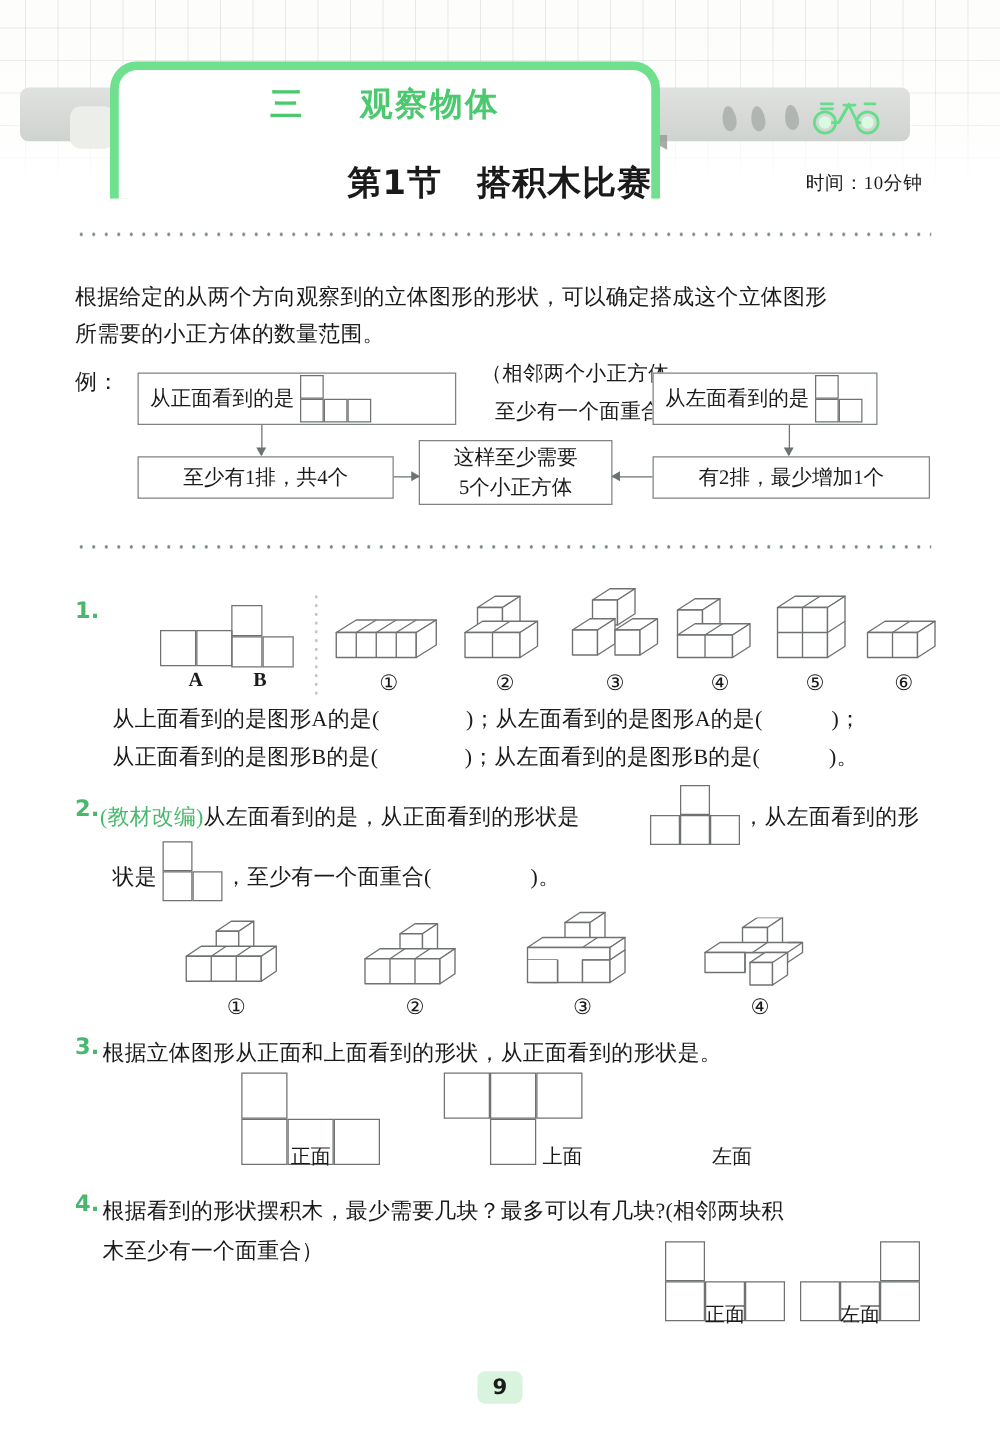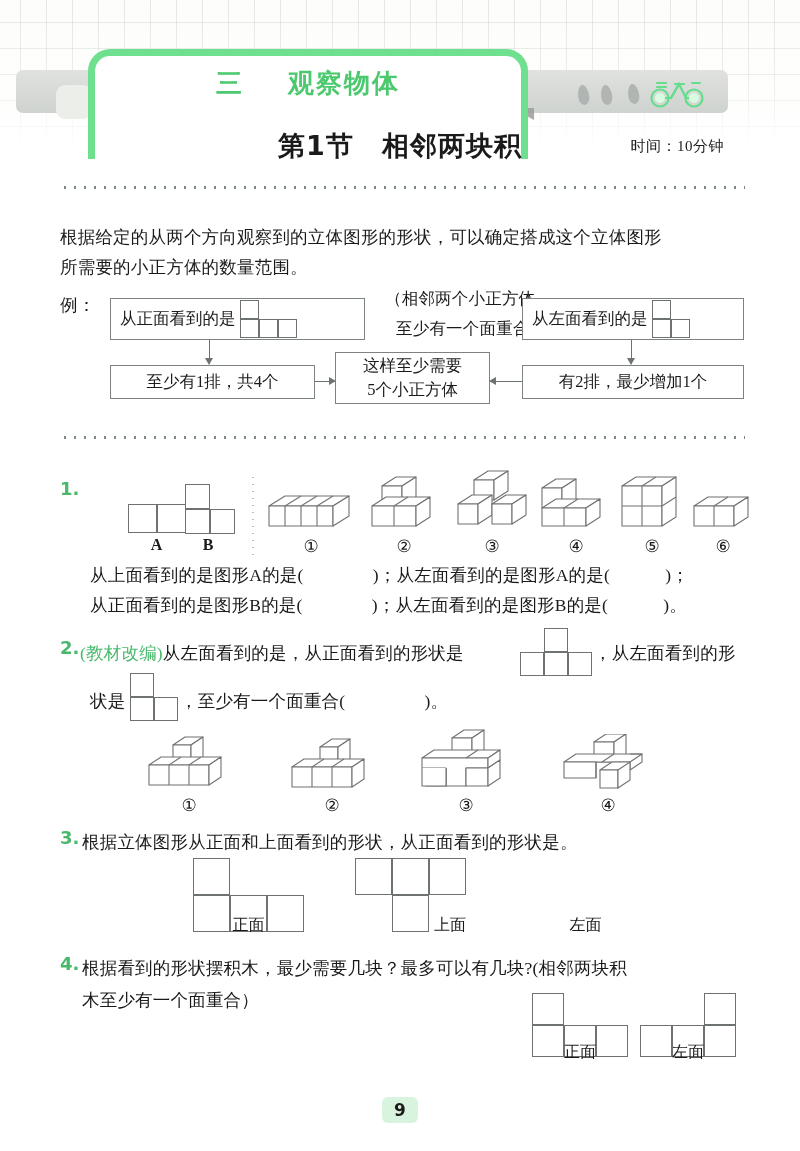--- a/index.html
+++ b/index.html
@@ -64,21 +64,21 @@
     position:absolute;left:56px;top:85px;width:36px;height:34px;
     background:#eceeea;border-radius:9px;
   }
   
   #section-title{
     position:absolute;left:0;top:128px;width:800px;text-align:center;
     font-size:27px;font-weight:700;letter-spacing:1px;
     font-family:"DejaVu Sans","Liberation Sans",sans-serif;
   }
   #time-label{
-    position:absolute;right:76px;top:137px;
+    position:absolute;right:62px;top:137px;
     font-size:15px;letter-spacing:.5px;
   }
   
   .pill-row{position:absolute;left:60px;width:685px;height:26px;}
   .pill-row .dots{
     position:absolute;left:0;top:11px;width:685px;height:3px;
     background-image:radial-gradient(circle, #7b8a84 1.3px, transparent 1.4px);
     background-size:10px 3px;
   }
   .pill{
@@ -176,21 +176,21 @@
 </div>
 
 <div id="tab-nub"></div>
 <div id="chapter-tab"></div>
 <div id="chapter-tab-title">
   <span>三</span>
   <span style="display:inline-block;width:22px;"></span>
   <span>观察物体</span>
 </div>
 
-<div id="section-title">第1节　相邻两块积</div>
+<div id="section-title">第1节　搭积木比赛</div>
 <div id="time-label">时间：10分钟</div>
 
 <div class="pill-row" style="top:175px;">
   <div class="dots"></div>
 </div>
 
 <div class="btext" style="position:absolute;left:60px;top:222px;width:690px;">根据给定的从两个方向观察到的立体图形的形状，可以确定搭成这个立体图形</div>
 <div class="btext" style="position:absolute;left:60px;top:252px;width:400px;">所需要的小正方体的数量范围。</div>
 <div class="btext" style="position:absolute;left:60px;top:290px;">例：</div>
 
@@ -204,21 +204,21 @@
     <i style="left:0px;top:19px;width:19px;height:19px;"></i>
     <i style="left:19px;top:19px;width:19px;height:19px;"></i>
     <i style="left:38px;top:19px;width:19px;height:19px;"></i>
   </span>
 </div>
 <div class="arrow-v" style="left:209px;top:340px;height:24px;"></div>
 <div class="fbox" style="left:110px;top:365px;width:205px;height:34px;justify-content:center;align-items:center;">
   <span>至少有1排，共4个</span>
 </div>
 
-<div class="fbox" style="left:522px;top:298px;width:222px;height:42px;">
+<div class="fbox" style="left:522px;top:298px;width:180px;height:42px;">
   <span>从左面看到的是</span>
   <span class="viewgrid" style="width:38px;height:38px;margin-left:4px;">
     <i style="left:0px;top:0px;width:19px;height:19px;"></i>
     <i style="left:0px;top:19px;width:19px;height:19px;"></i>
     <i style="left:19px;top:19px;width:19px;height:19px;"></i>
   </span>
 </div>
 <div class="arrow-v" style="left:631px;top:340px;height:24px;"></div>
 <div class="fbox" style="left:522px;top:365px;width:222px;height:34px;justify-content:center;">
   <span>有2排，最少增加1个</span>

